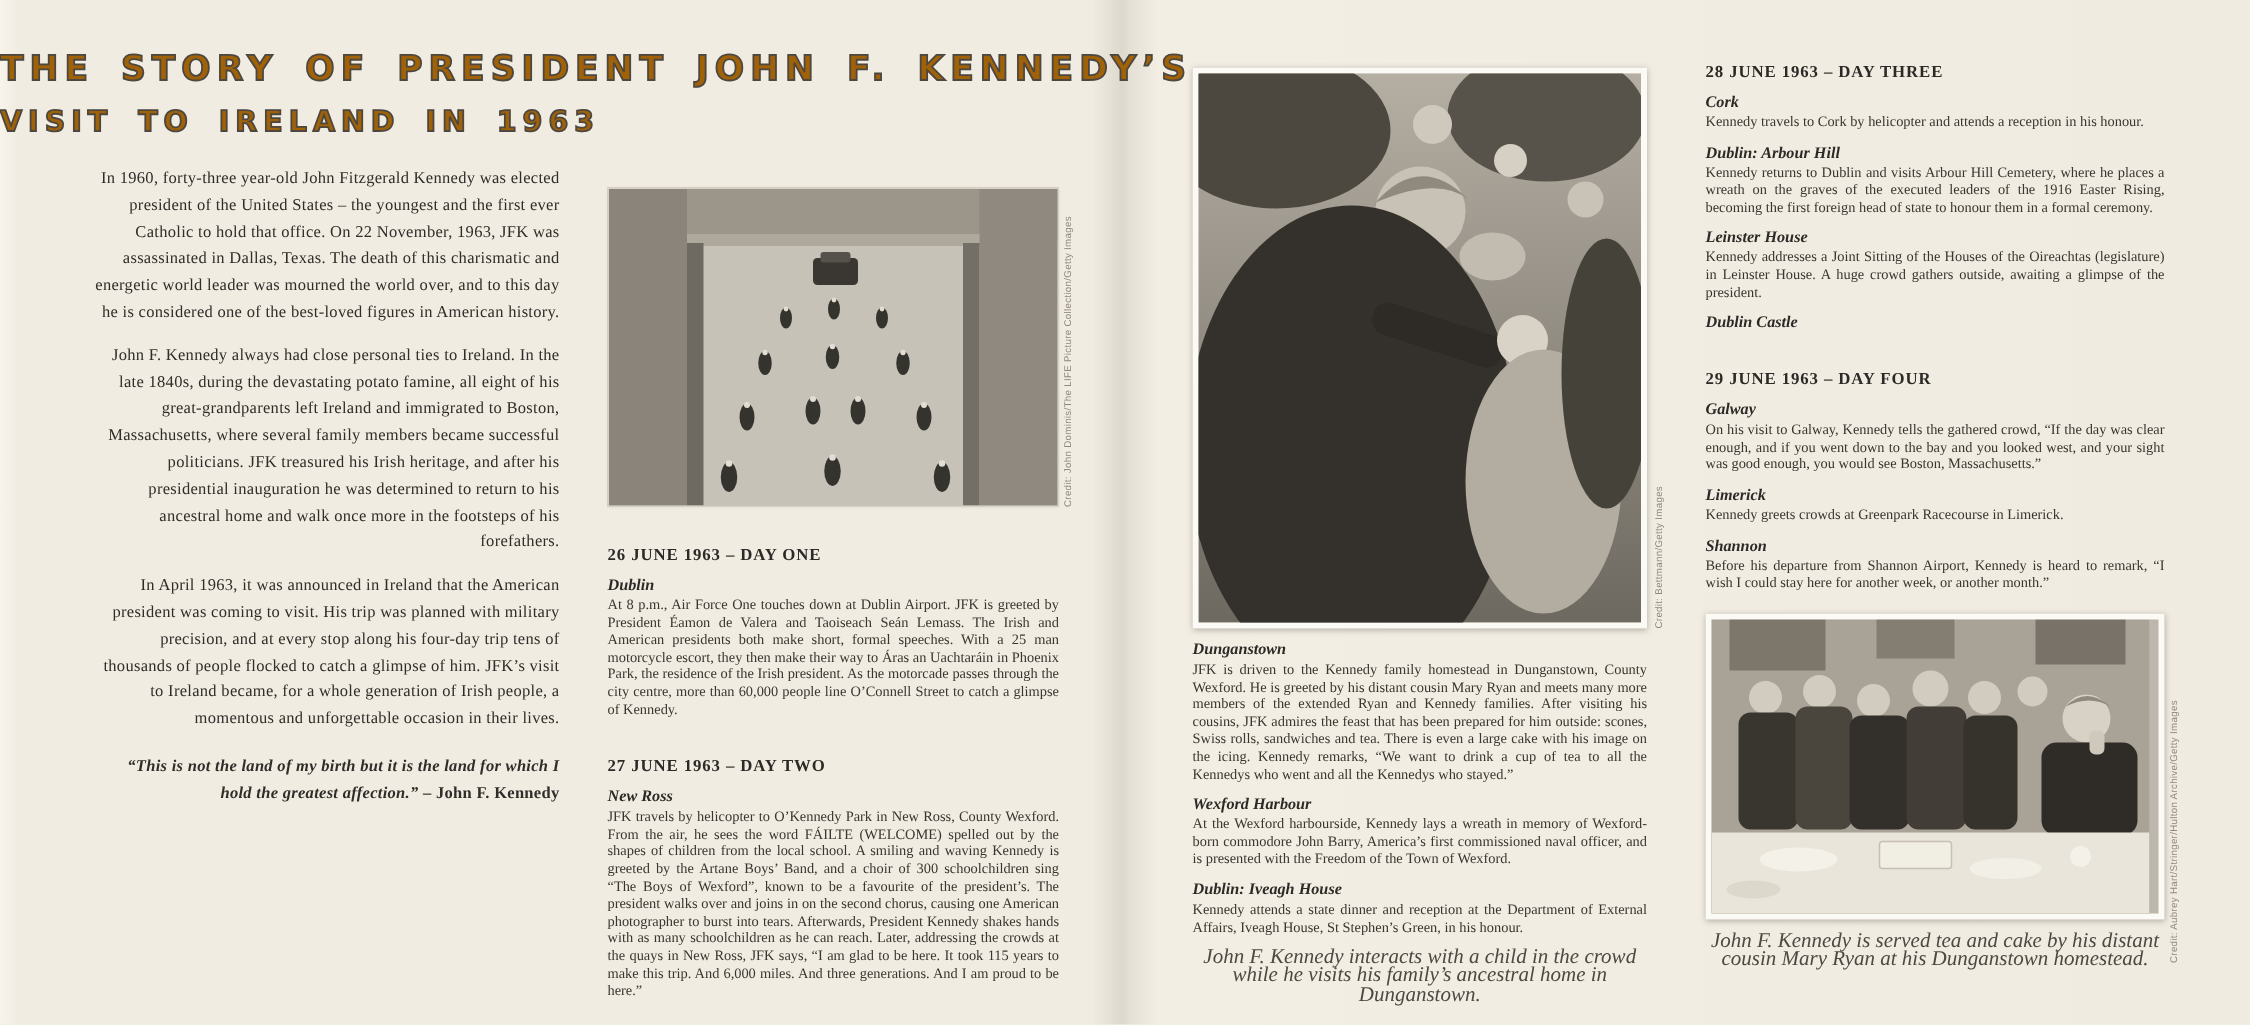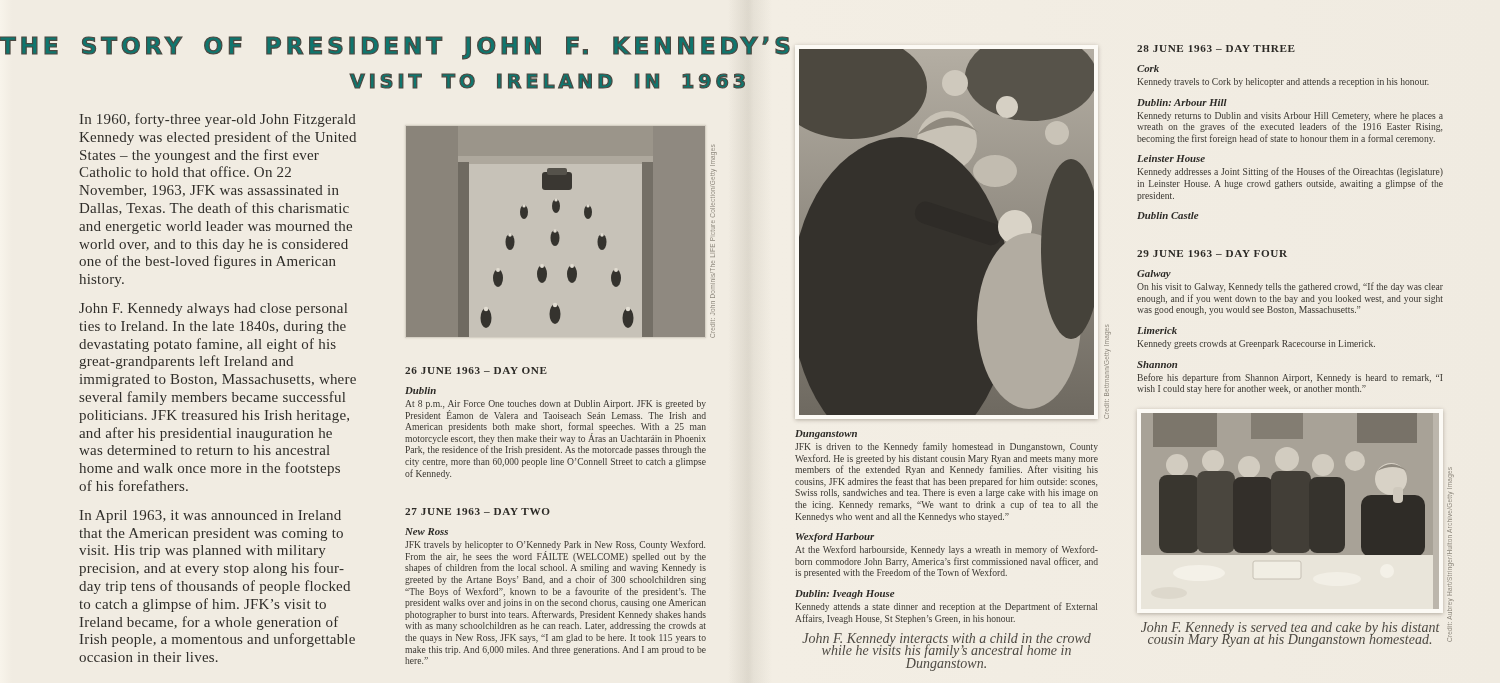--- a/index.html
+++ b/index.html
@@ -8,31 +8,31 @@
     background:#f1ece2;
     font-family:"Liberation Serif", serif;
     color:#2f2d29;
   }
   .page-bg{position:absolute;inset:0;
     background:linear-gradient(90deg,#f8f4eb 0px,#f1ece2 12px,#f1ece2 48.5%,#e7e2d7 50%,#f3eee4 51.5%,#f0ebe1 100%);}
   .gutter-shadow{position:absolute;left:728px;top:0;width:44px;height:683px;pointer-events:none;
     background:linear-gradient(90deg,rgba(0,0,0,0) 0%,rgba(60,50,30,.06) 45%,rgba(60,50,30,.02) 58%,rgba(0,0,0,0) 100%);}
   
   .title-line{
-    position:absolute;left:0;width:750px;text-align:right;margin:0;
+    position:absolute;left:0;width:750px;text-align:left;margin:0;
     font-family:"DejaVu Sans", sans-serif;font-weight:bold;
     letter-spacing:4px;word-spacing:6px;white-space:nowrap;
-    color:#0f766e;-webkit-text-stroke:1.2px #4c4841;
+    color:#a16207;-webkit-text-stroke:1.2px #4c4841;
     text-shadow:0 0 0 rgba(0,0,0,0);
   }
   .title-l1{top:33px;font-size:23px;}
   .title-l2{top:70px;font-size:19px;}
   
   .intro{position:absolute;left:63px;top:111px;width:310px;}
-  .intro p{margin:0 16px 11px;font-size:15px;line-height:17.8px;letter-spacing:.2px;text-align:left;}
+  .intro p{margin:0 0 11px;font-size:11px;line-height:17.8px;letter-spacing:.2px;text-align:right;}
   .intro .quote{margin-top:14px;font-weight:bold;}
   .intro .quote .q{font-style:italic;}
   .intro .quote .attr{font-style:normal;}
   
   .col{position:absolute;}
   .date-h{margin:26px 0 3px;font-size:11.2px;font-weight:bold;letter-spacing:.6px;color:#2c2a26;}
   .place-h{margin:8px 0 2px;font-size:10.8px;font-weight:bold;font-style:italic;color:#2c2a26;}
   .body-sm{margin:0 0 2px;font-size:9.6px;line-height:11.6px;text-align:justify;color:#393630;font-family:Liberation Serif, serif;}
   .caption{margin:9px 0 0;font-size:14px;line-height:12.2px;font-style:italic;color:#4d4942;text-align:center;}
   

